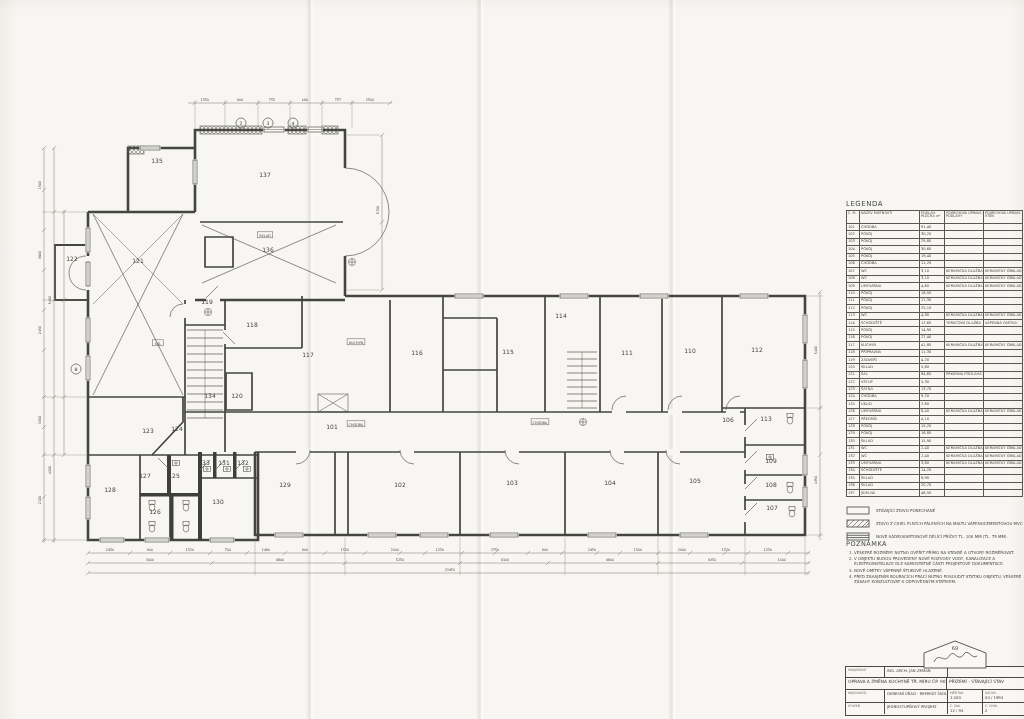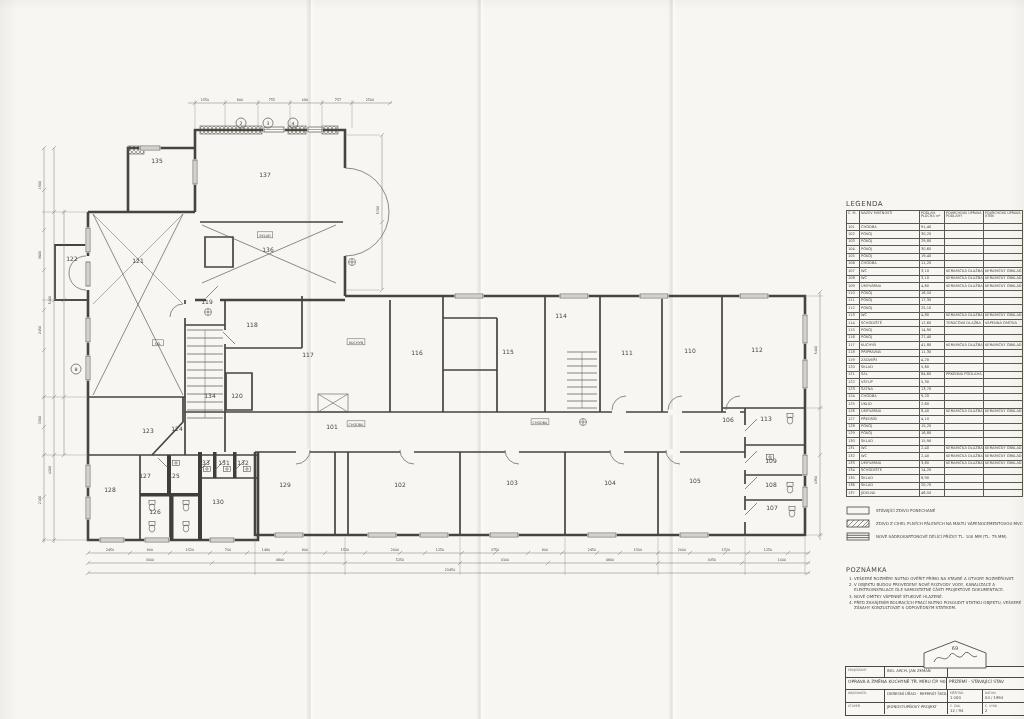--- a/index.html
+++ b/index.html
@@ -18,21 +18,21 @@
   .legend th,.legend td{border:0.6px solid #59594f;font-weight:normal;
         font-size:3.6px;line-height:1.15;padding:0.5px 1px;overflow:hidden;white-space:nowrap;
         height:5.4px;vertical-align:top;text-align:left;color:#4a4a42;}
   .legend th{font-size:3.4px;white-space:normal;height:11px;}
   .legend col.c0{width:13px}.legend col.c1{width:60px}.legend col.c2{width:25px}
   .legend col.c3{width:39px}.legend col.c4{width:39px}
   .symbols{margin-top:9px;}
   .sym-row{display:flex;align-items:center;margin-bottom:4px;}
   .sym-row svg{flex:0 0 auto;margin-right:6px;}
   .sym-row span{font-size:4px;color:#4a4a42;white-space:nowrap;}
-  .notes{position:absolute;left:846px;top:566px;width:178px;}
+  .notes{position:absolute;left:846px;top:540px;width:178px;}
   .notes-title{font-size:6.5px;letter-spacing:.5px;margin-bottom:2px;}
   .notes ol{margin:0;padding-left:8px;}
   .notes li{font-size:4px;line-height:1.3;color:#4a4a42;margin-bottom:1px;}
   .titleblock{position:absolute;left:845px;top:666px;width:178px;height:48px;
       border:0.8px solid #4a4a42;background:rgba(250,249,245,.6);font-size:4px;}
   .tb-row{display:flex;border-bottom:0.6px solid #4a4a42;}
   .tb-row:last-child{border-bottom:none;}
   .tb-cell{border-right:0.6px solid #4a4a42;padding:1px 2px;overflow:hidden;white-space:nowrap;}
   .tb-cell:last-child{border-right:none;}
   .tb-lab{display:block;font-size:3px;color:#6a6a60;}

